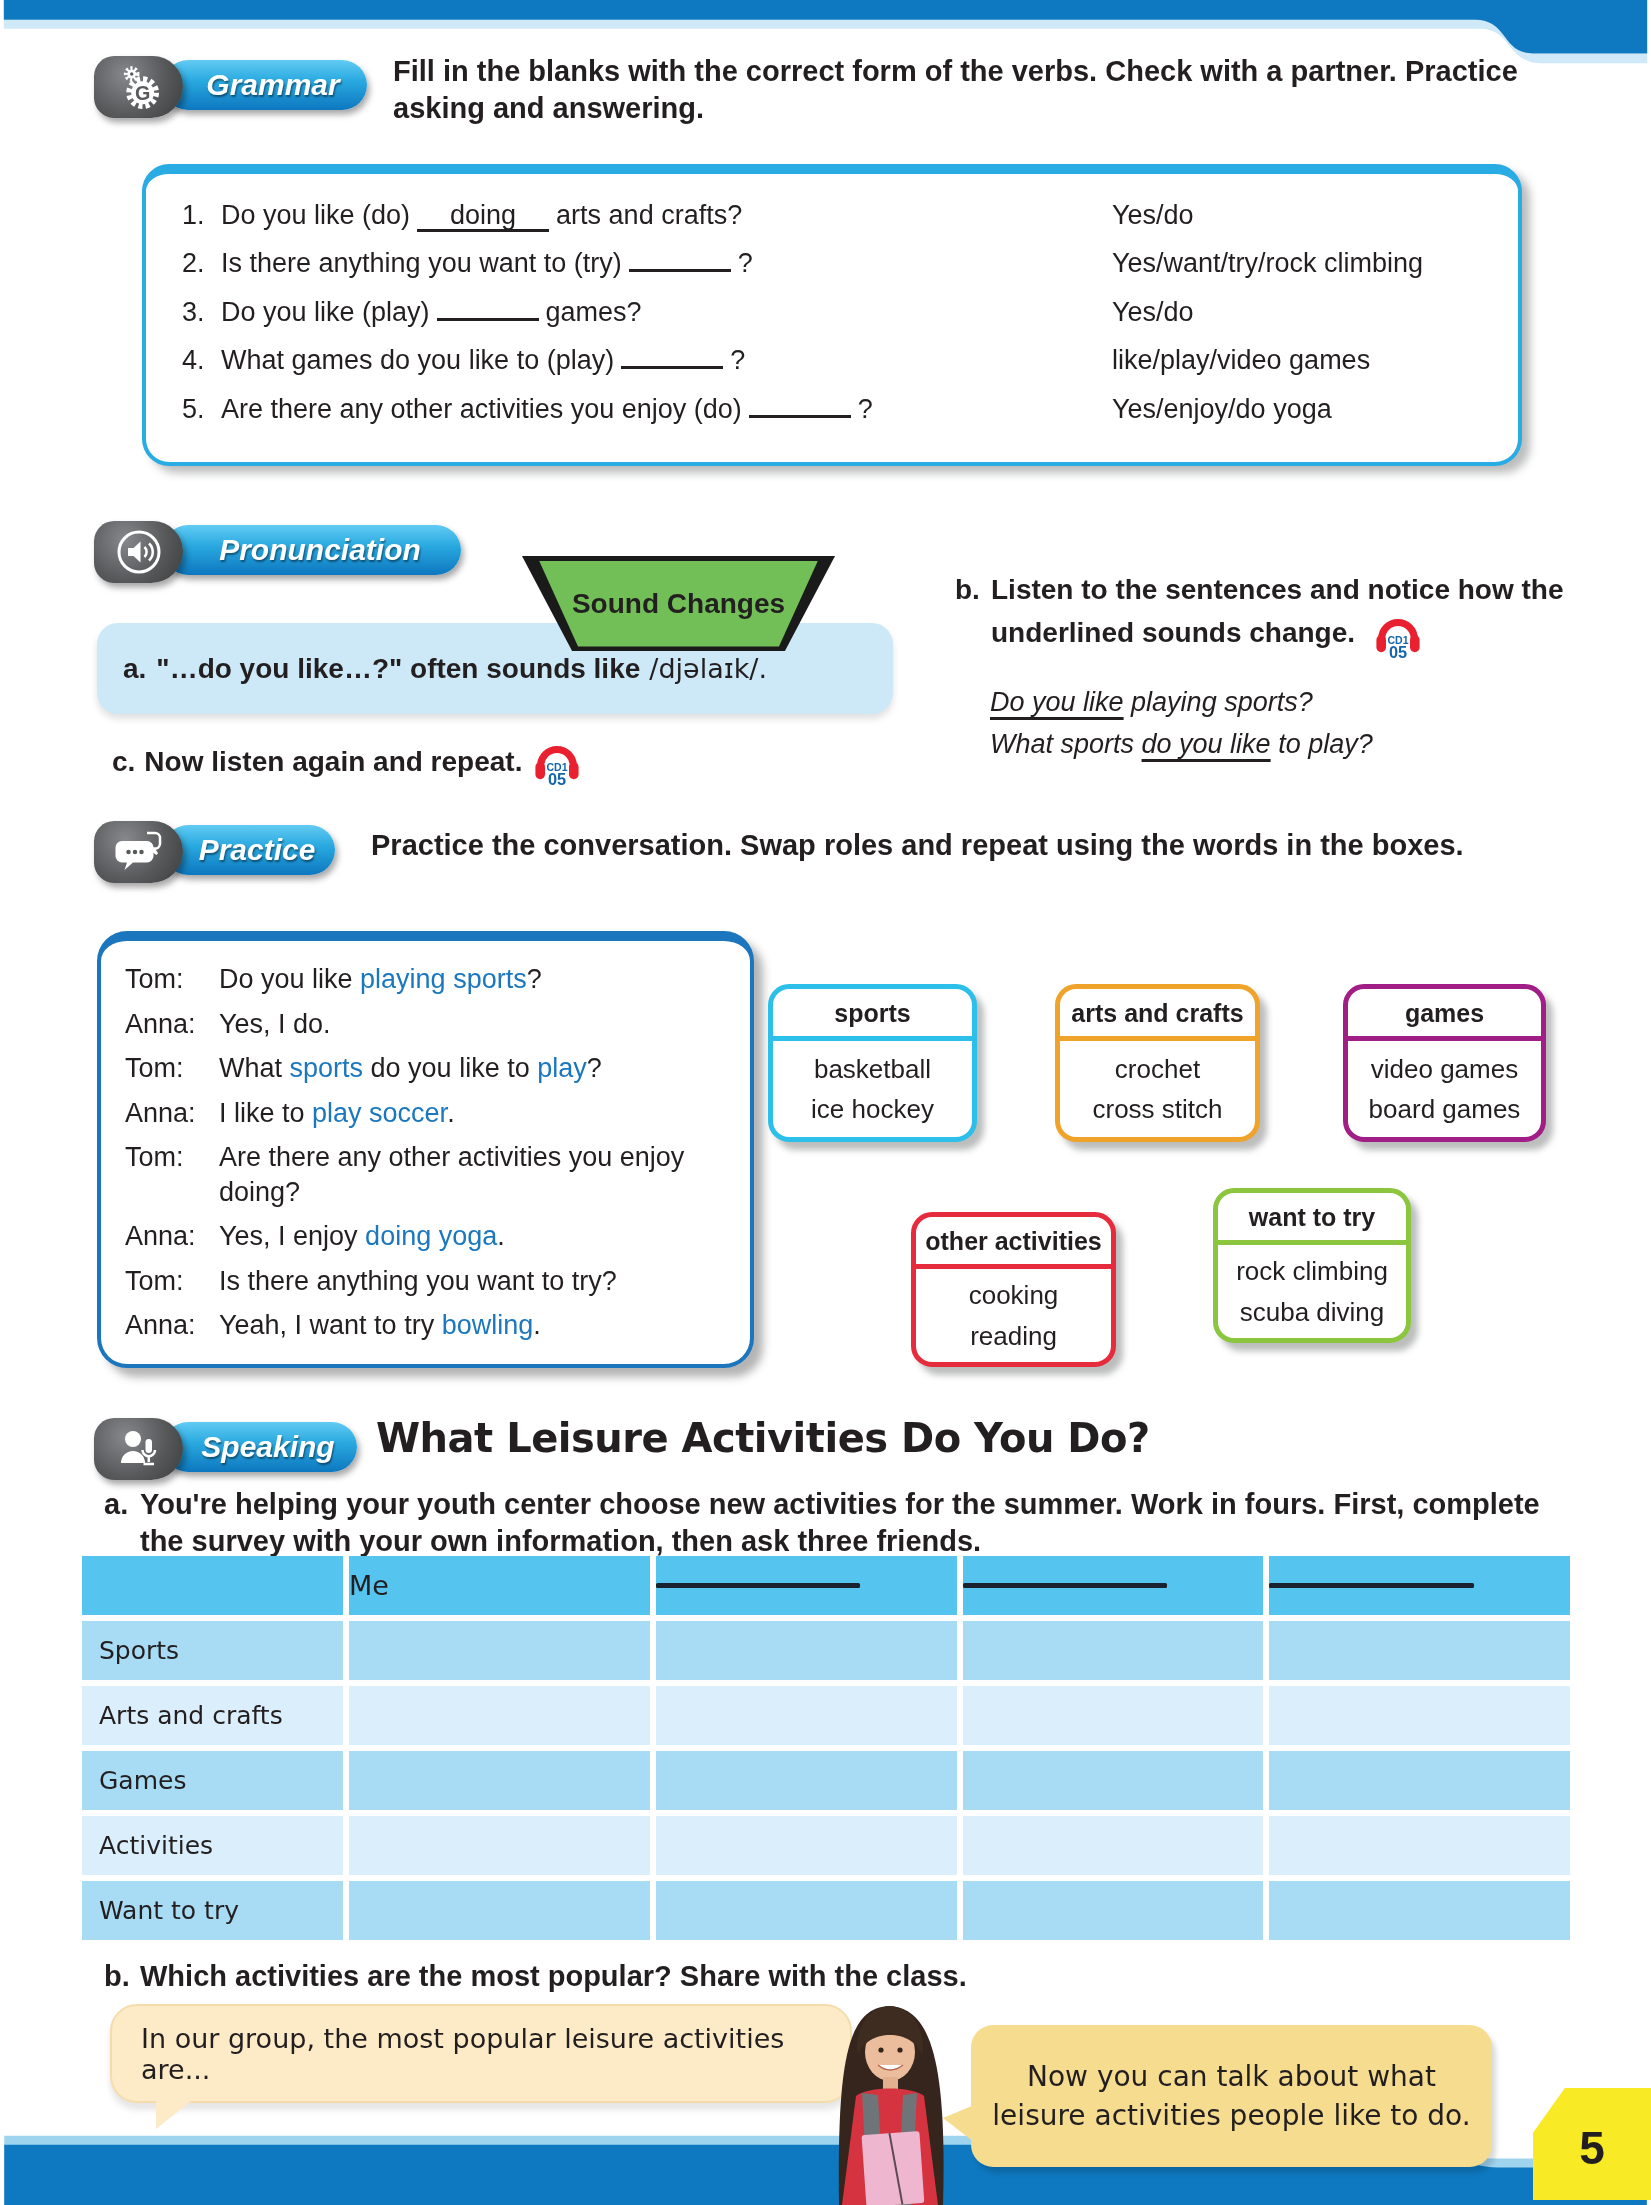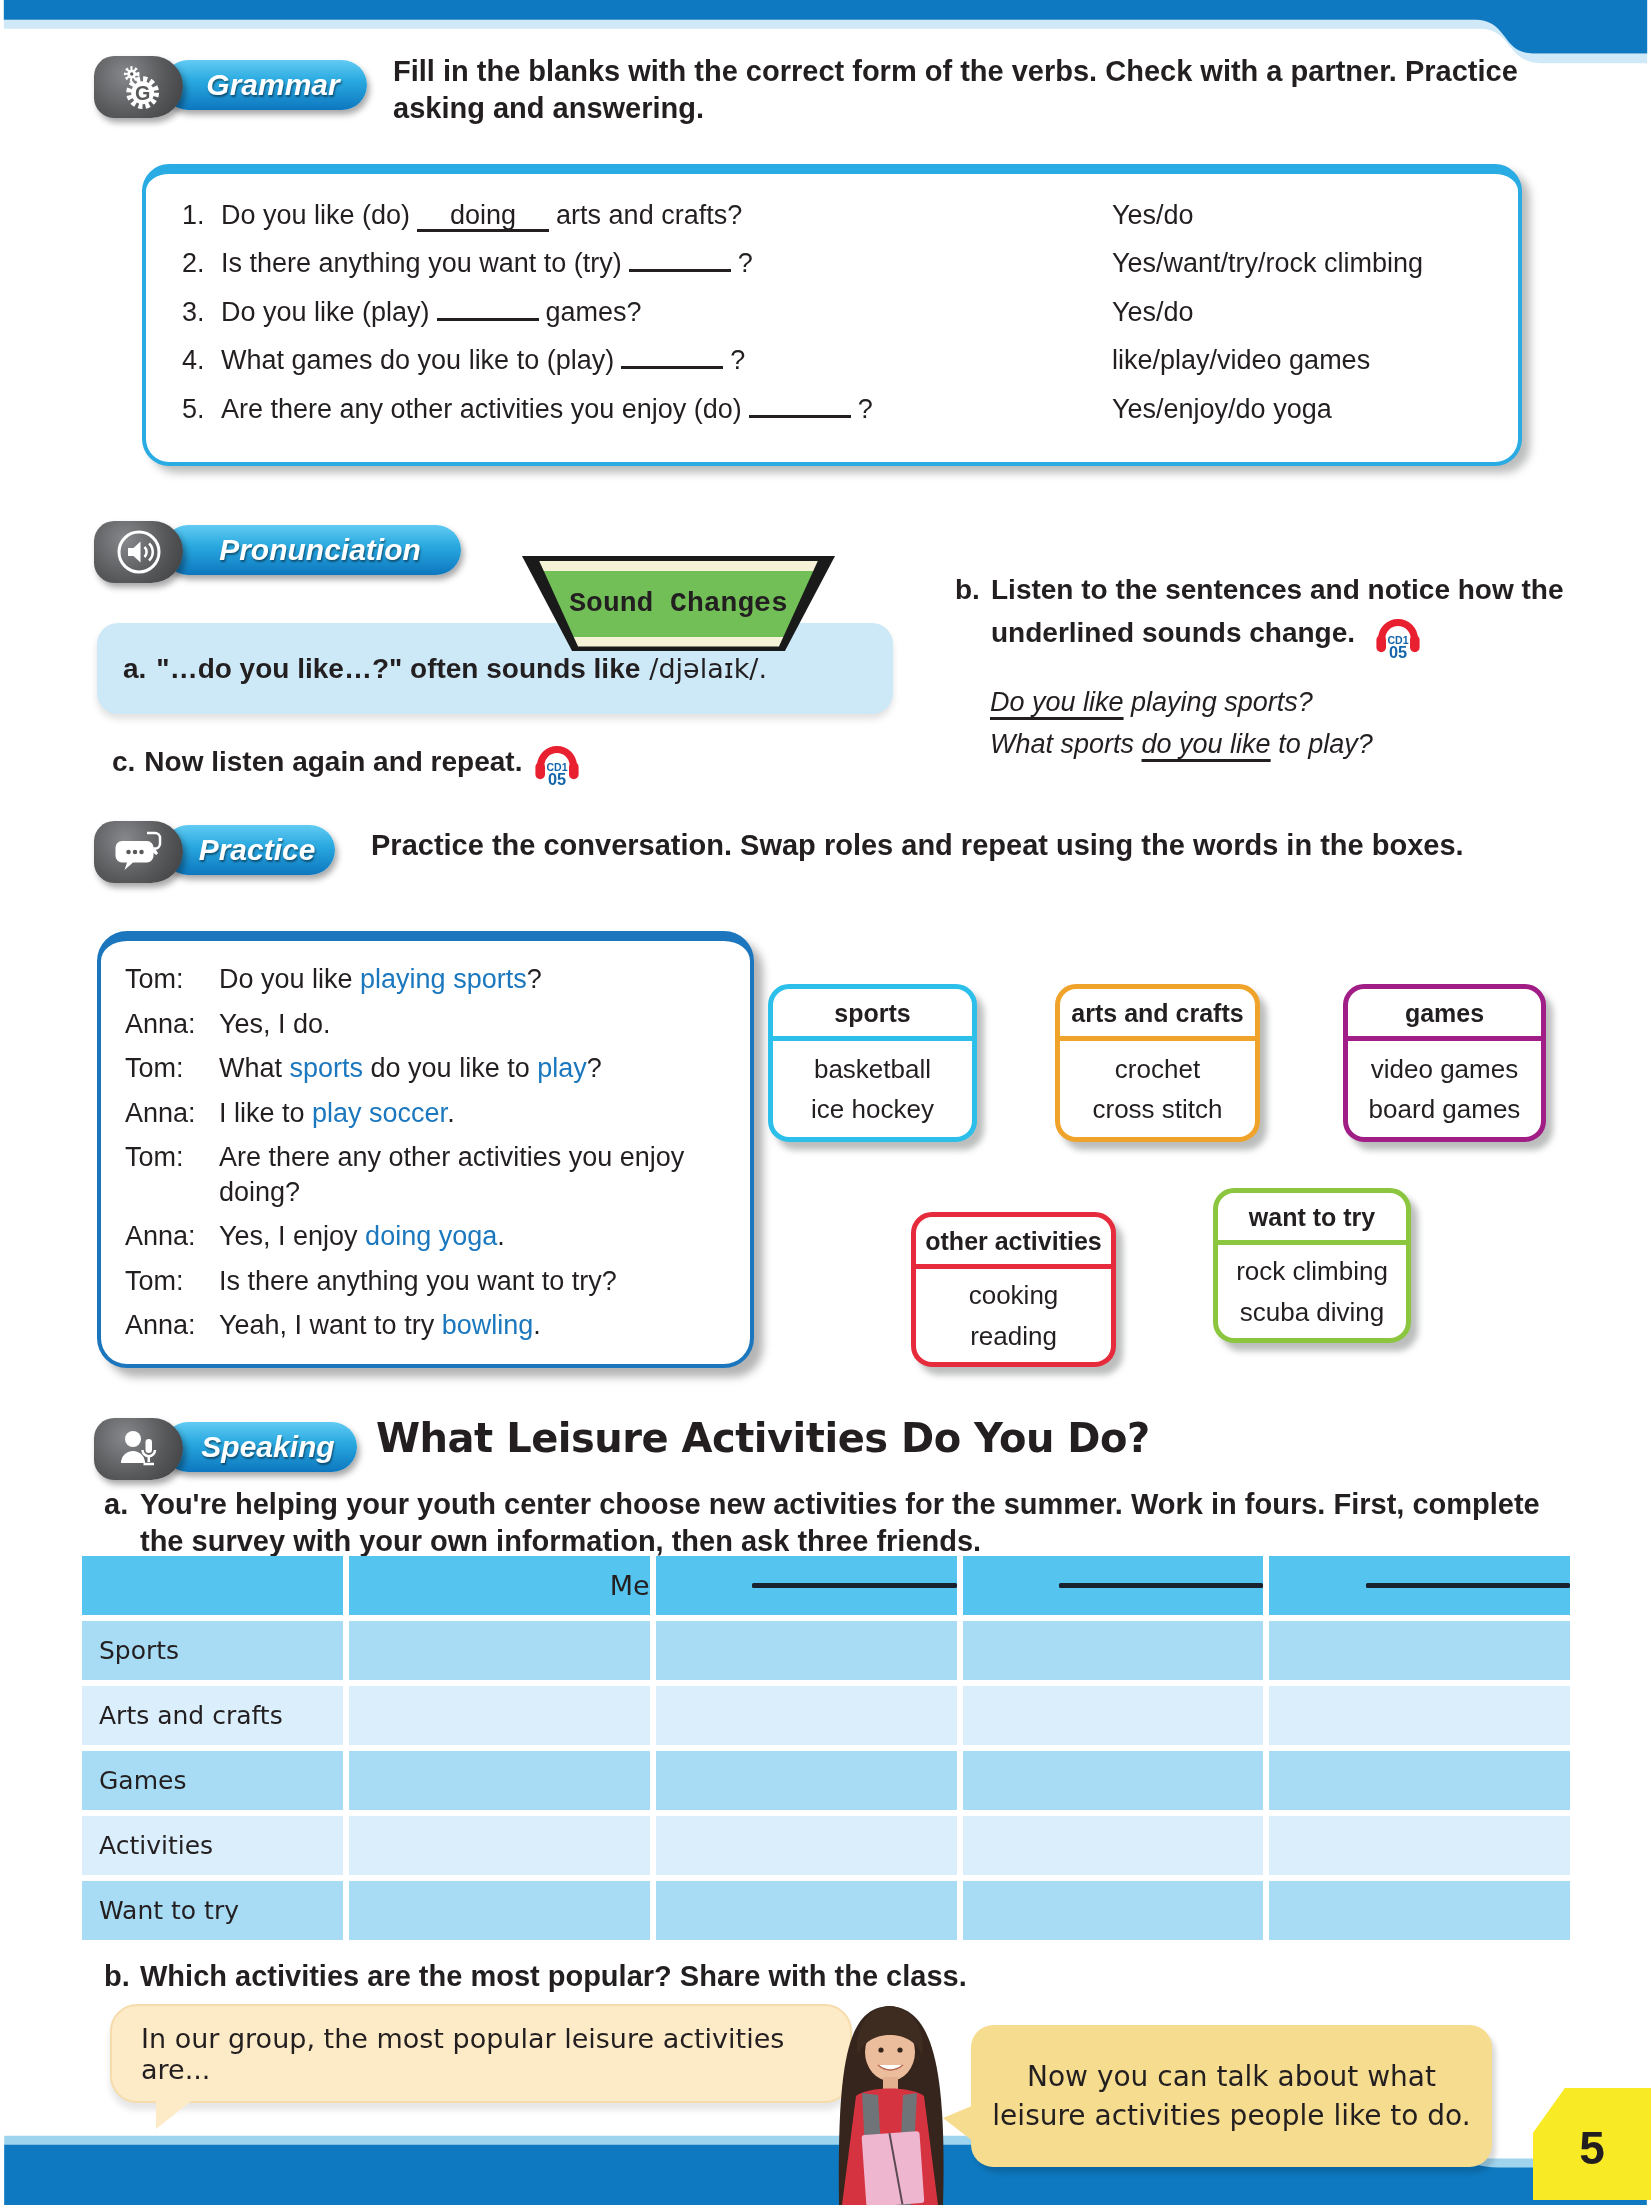--- a/index.html
+++ b/index.html
@@ -61,21 +61,21 @@
 
   
   .banner {
     position:absolute; left:522px; top:556px; width:313px; height:95px; z-index:3;
     clip-path: polygon(0 0, 100% 0, 84% 100%, 16% 100%);
     background:#1a1a1a; filter: drop-shadow(5px 5px 3px rgba(0,0,0,.25));
   }
   .banner-inner {
     position:absolute; left:17px; right:17px; top:4.5px; bottom:4.5px;
     clip-path: polygon(0 0, 100% 0, 86% 100%, 14% 100%);
-    display:flex; flex-direction:column;font-family:Liberation Mono, monospace;
+    display:flex; flex-direction:row;
   }
   .banner-cream { height:10px; background:#f6f2d8; }
   .banner-green { flex:1; background:#72bf58; display:flex; align-items:center; justify-content:center; }
   .banner-green span { font-size:28px; font-weight:bold; }
   .pron-box-a {
     position:absolute; left:97px; top:623px; width:796px; height:91px;
     background:#cde9f8; border-radius:21px; z-index:2;
     display:flex; align-items:center; padding:0 26px;
     box-shadow:0 5px 7px rgba(0,0,0,.12);
     font-size:28px; font-weight:bold;
@@ -113,21 +113,21 @@
   .c-green  { border:5.5px solid #8cc63f; } .c-green .wtitle  { border-bottom:5.5px solid #8cc63f; }
 
   
   .speak-title { position:absolute; left:376px; top:1415px; font-size:40px; font-weight:bold; font-family:"DejaVu Sans", sans-serif; letter-spacing:-0.5px; }
   .speak-a { position:absolute; left:104px; top:1486px; width:1487px; }
   .survey {
     position:absolute; left:82px; top:1556px; width:1488px; z-index:2;
     display:grid; grid-template-columns:261px 1fr 1fr 1fr 1fr; gap:6px;
   }
   .s-cell { height:59px; display:flex; align-items:center; }
-  .s-head { background:#55c4ee; justify-content:flex-end; }
+  .s-head { background:#55c4ee; justify-content:flex-start; }
   .s-head .me { font-size:27px; font-family:"DejaVu Sans", sans-serif; }
   .name-line { width:68%; height:5px; background:#1a2230; border-radius:1.5px; }
   .row-dark  { background:#a8dbf4; }
   .row-light { background:#daeefb; }
   .s-label { padding-left:17px; font-size:25px; font-family:"DejaVu Sans", sans-serif; justify-content:flex-start; }
   .speak-b { position:absolute; left:104px; top:1958px; width:1442px; }
 
   
   .bubble-cream {
     position:absolute; left:110px; top:2004px; width:742px; height:99px; z-index:4;

